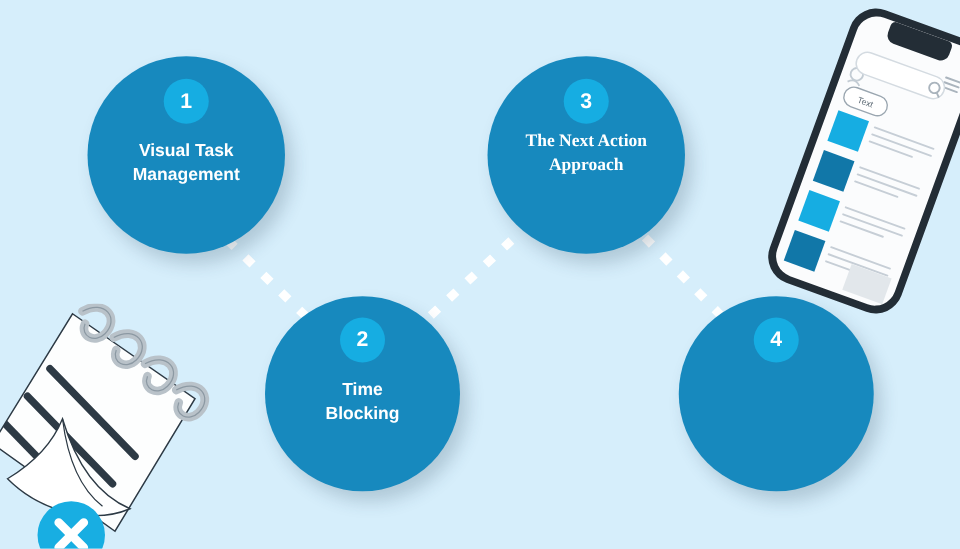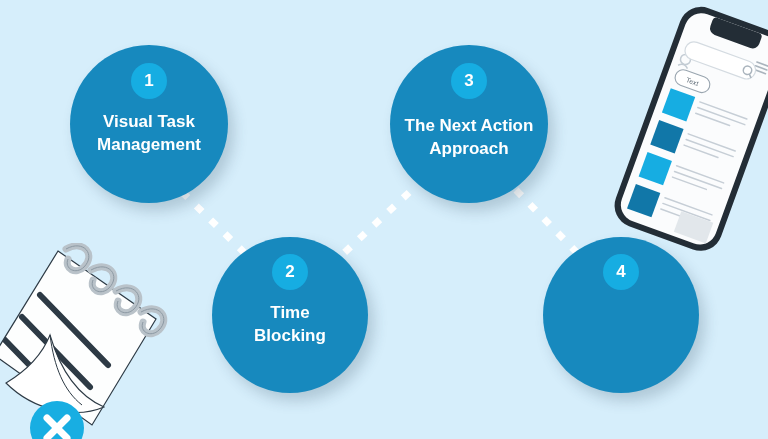--- a/index.html
+++ b/index.html
@@ -52,40 +52,40 @@
     font-size: 17px;
     font-weight: bold;
     letter-spacing: 0.2px;
   }
   .step-label {
     position: absolute;
     left: 0;
     right: 0;
     text-align: center;
     color: #ffffff;
-    font-size: 17px;
+    font-size: 14px;
     font-weight: bold;
     line-height: 1.35;
     padding: 0 10px;
     box-sizing: border-box;
     white-space: pre-line;
   }
 
   
   .step-1 { left: 70px;  top: 45px;  width: 158px; height: 158px; }
   .step-1 .step-badge { left: 61px; top: 18px; width: 36px; height: 36px; }
   .step-1 .step-label { top: 66px; }
 
   .step-2 { left: 212px; top: 237px; width: 156px; height: 156px; }
   .step-2 .step-badge { left: 60px; top: 17px; width: 36px; height: 36px; }
   .step-2 .step-label { top: 65px; }
 
   .step-3 { left: 390px; top: 45px;  width: 158px; height: 158px; }
   .step-3 .step-badge { left: 61px; top: 18px; width: 36px; height: 36px; }
-  .step-3 .step-label { top: 70px; }
+  .step-3 .step-label { top: 60px; font-family: Liberation Serif, serif; }
 
   .step-4 { left: 543px; top: 237px; width: 156px; height: 156px; }
   .step-4 .step-badge { left: 60px; top: 17px; width: 36px; height: 36px; }
   .step-4 .step-label { top: 65px; }
 
   
   .phone-art {
     position: absolute;
     left: 612px;
     top: 6px;

